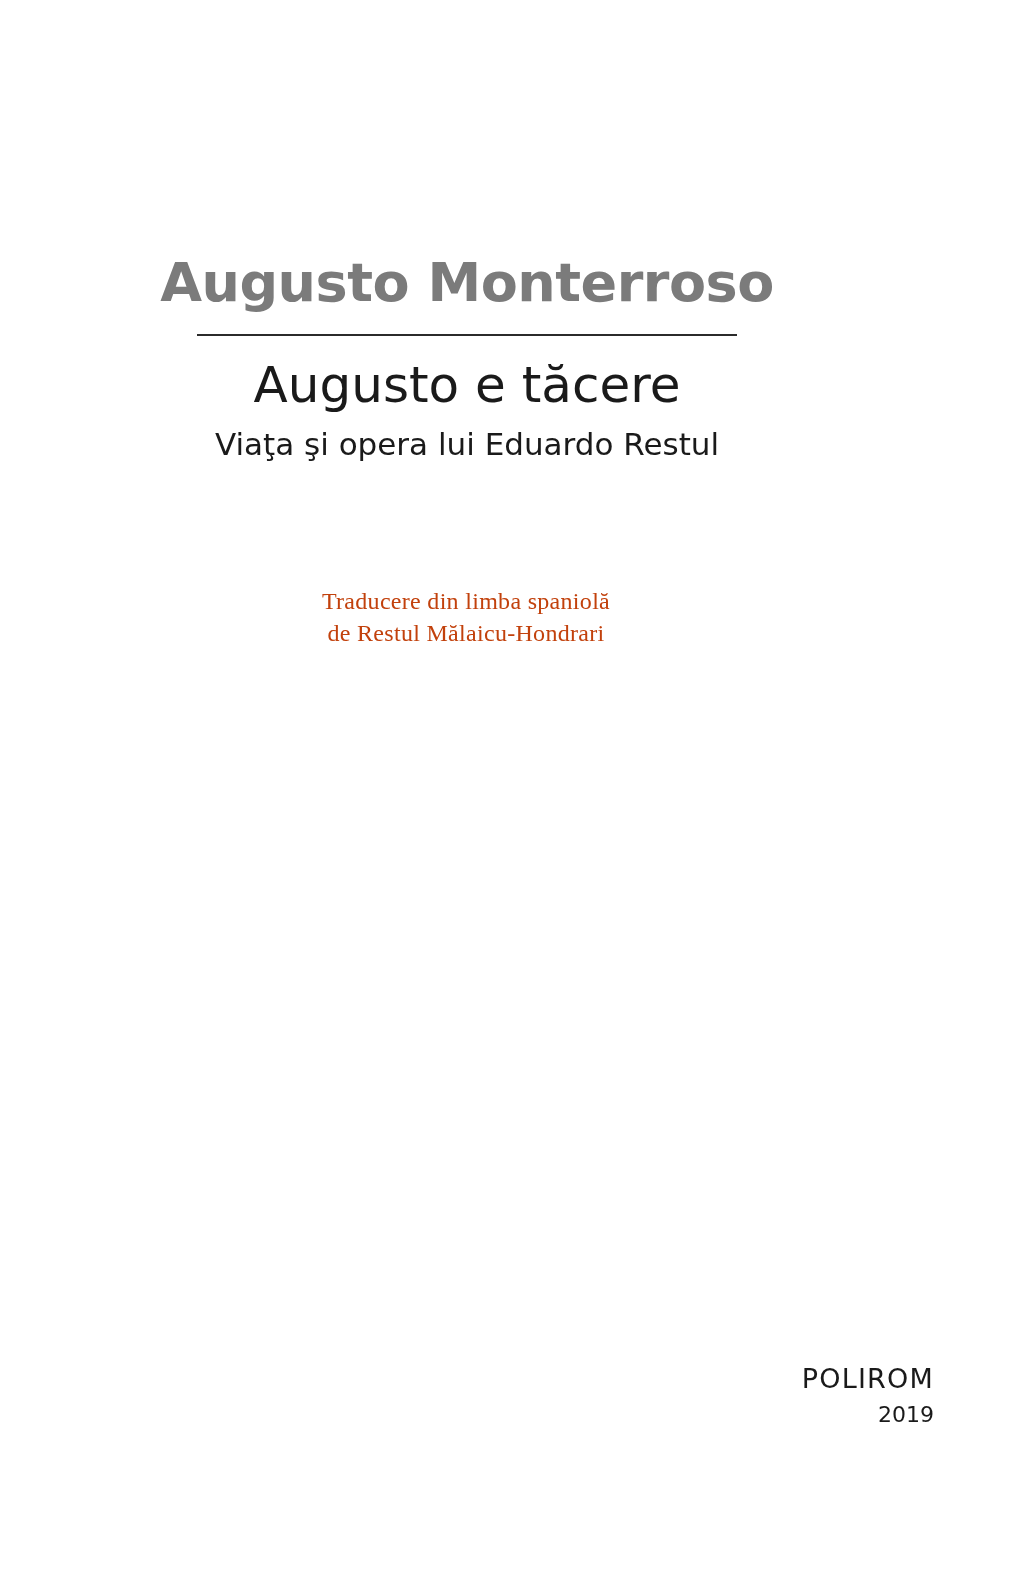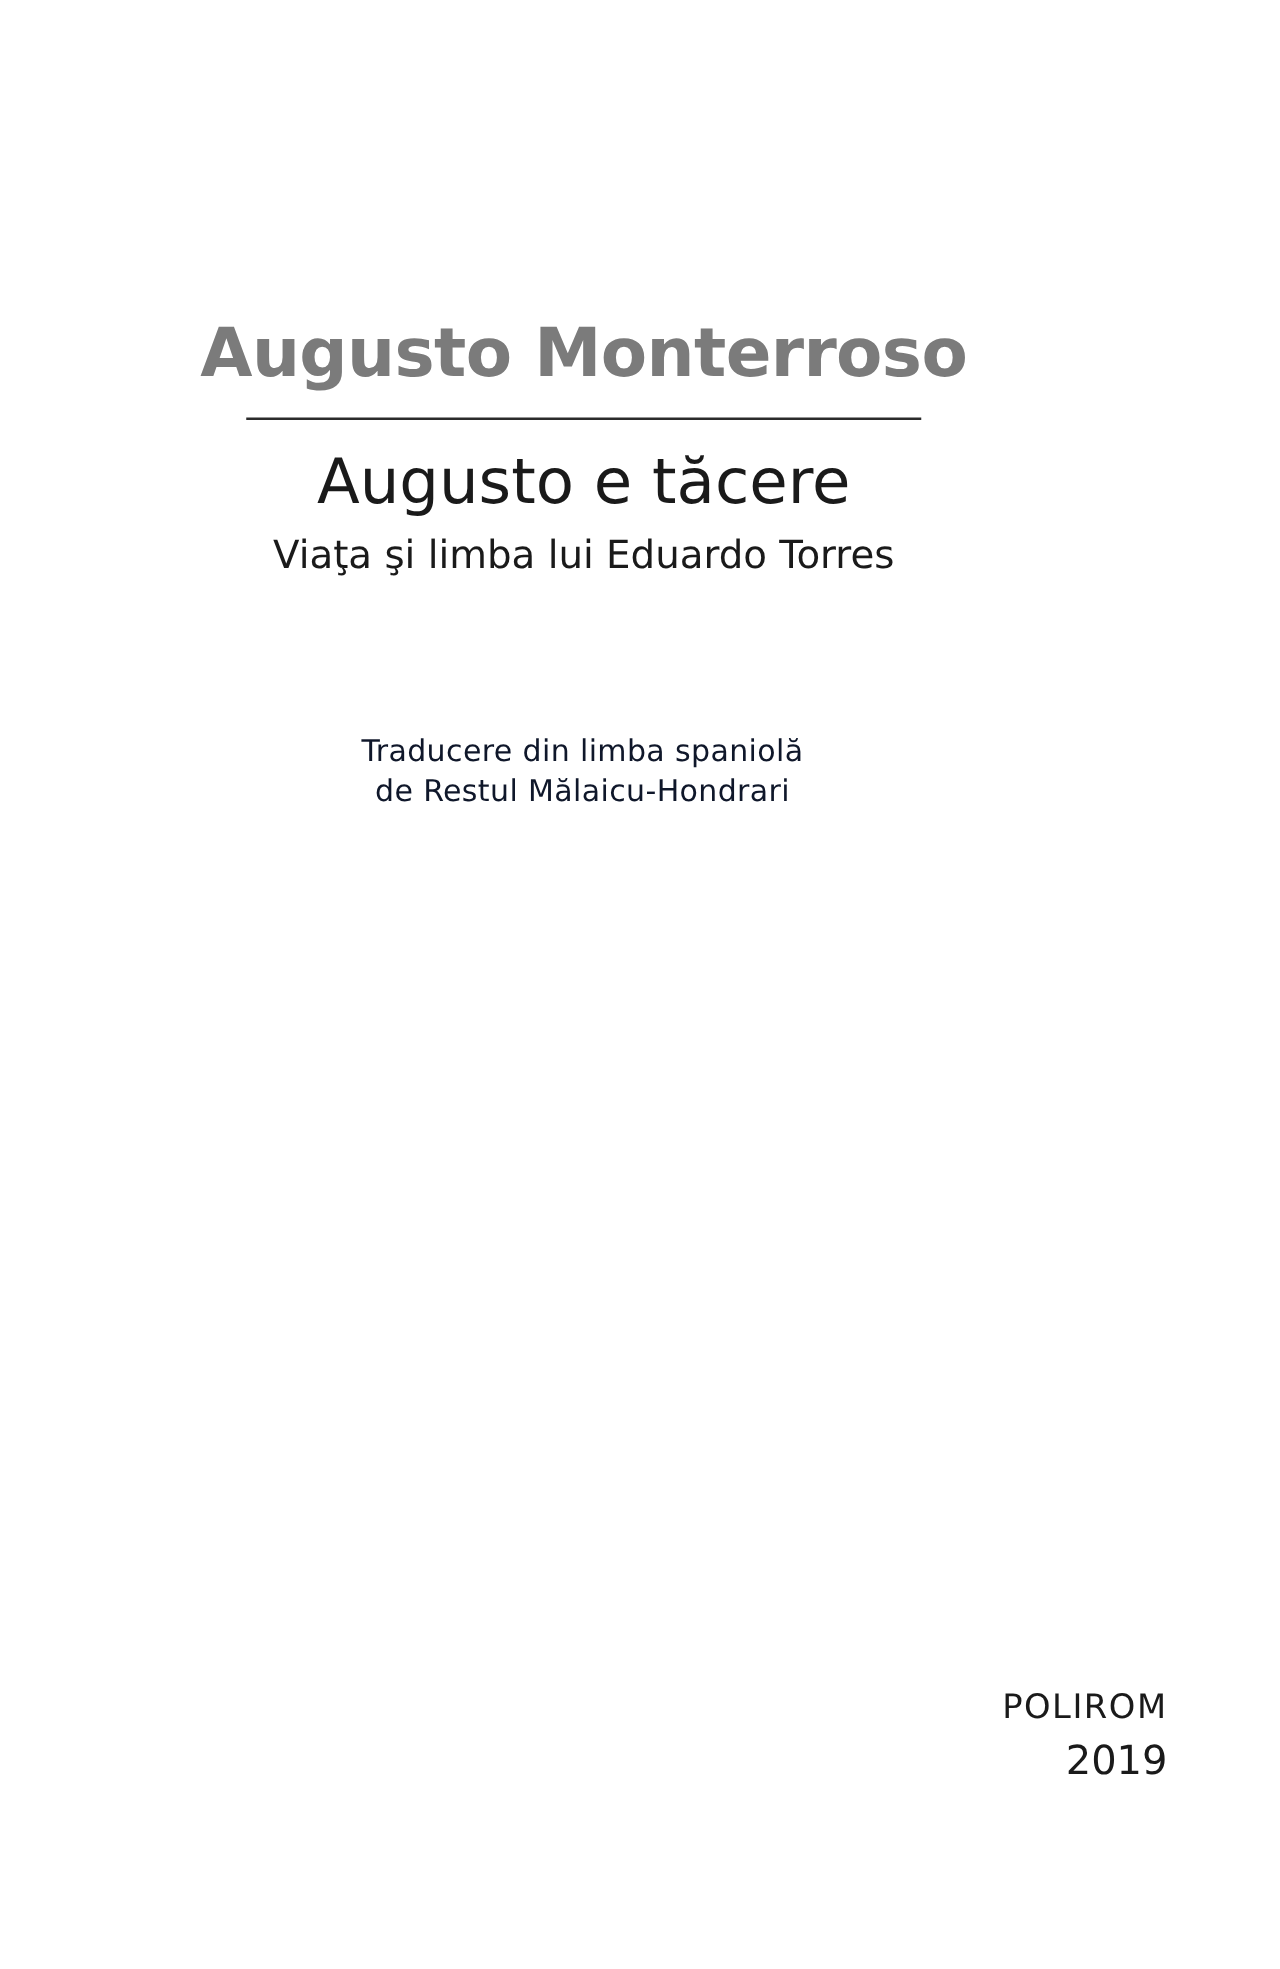--- a/index.html
+++ b/index.html
@@ -67,22 +67,23 @@
   }
 
   .translator {
     position: absolute;
     left: 0;
     right: 2px;
     top: 585px;
     text-align: center;
     font-size: 24px;
     line-height: 1.35;
-    color: #0f172a;
+    color: #c2410c;
     letter-spacing: 0.3px;
+    font-family: Liberation Serif, serif;
   }
 
   .translator .line {
     display: block;
   }
 
   .imprint {
     position: absolute;
     left: 0;
     right: 0;
@@ -91,35 +92,35 @@
   }
 
   .publisher {
     font-size: 27px;
     letter-spacing: 1.2px;
     color: #1a1a1a;
     margin: 0;
   }
 
   .year {
-    font-size: 32px;
+    font-size: 22px;
     color: #1a1a1a;
     margin: 8px 0 0 0;
   }
 </style>
 </head>
 <body>
 
 <div class="page">
 
   <div class="title-block">
     <h1 class="author">Augusto Monterroso</h1>
     <div class="rule"></div>
     <h2 class="book-title">Augusto e tăcere</h2>
-    <p class="subtitle">Viaţa şi limba lui Eduardo Torres</p>
+    <p class="subtitle">Viaţa şi opera lui Eduardo Restul</p>
   </div>
 
   <div class="translator">
     <span class="line">Traducere din limba spaniolă</span>
     <span class="line">de Restul Mălaicu-Hondrari</span>
   </div>
 
   <div class="imprint">
     <p class="publisher">POLIROM</p>
     <p class="year">2019</p>

